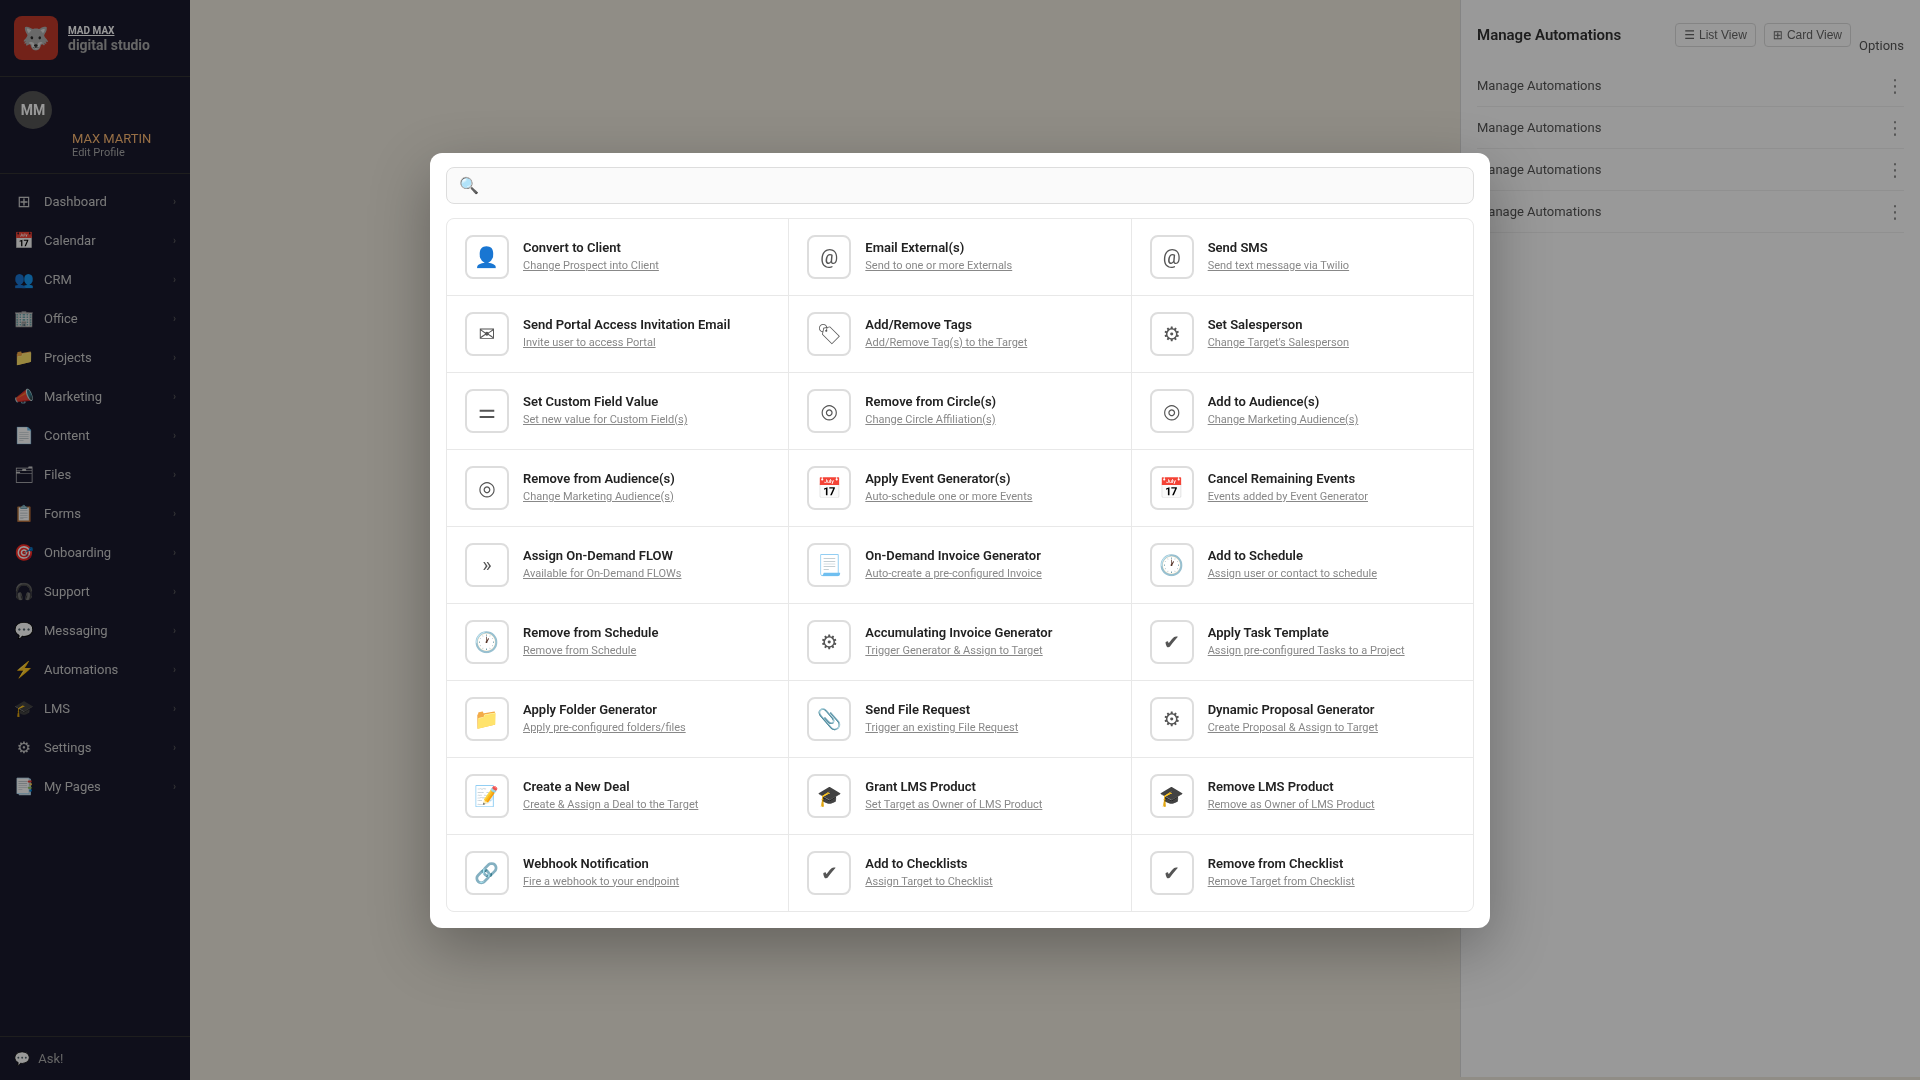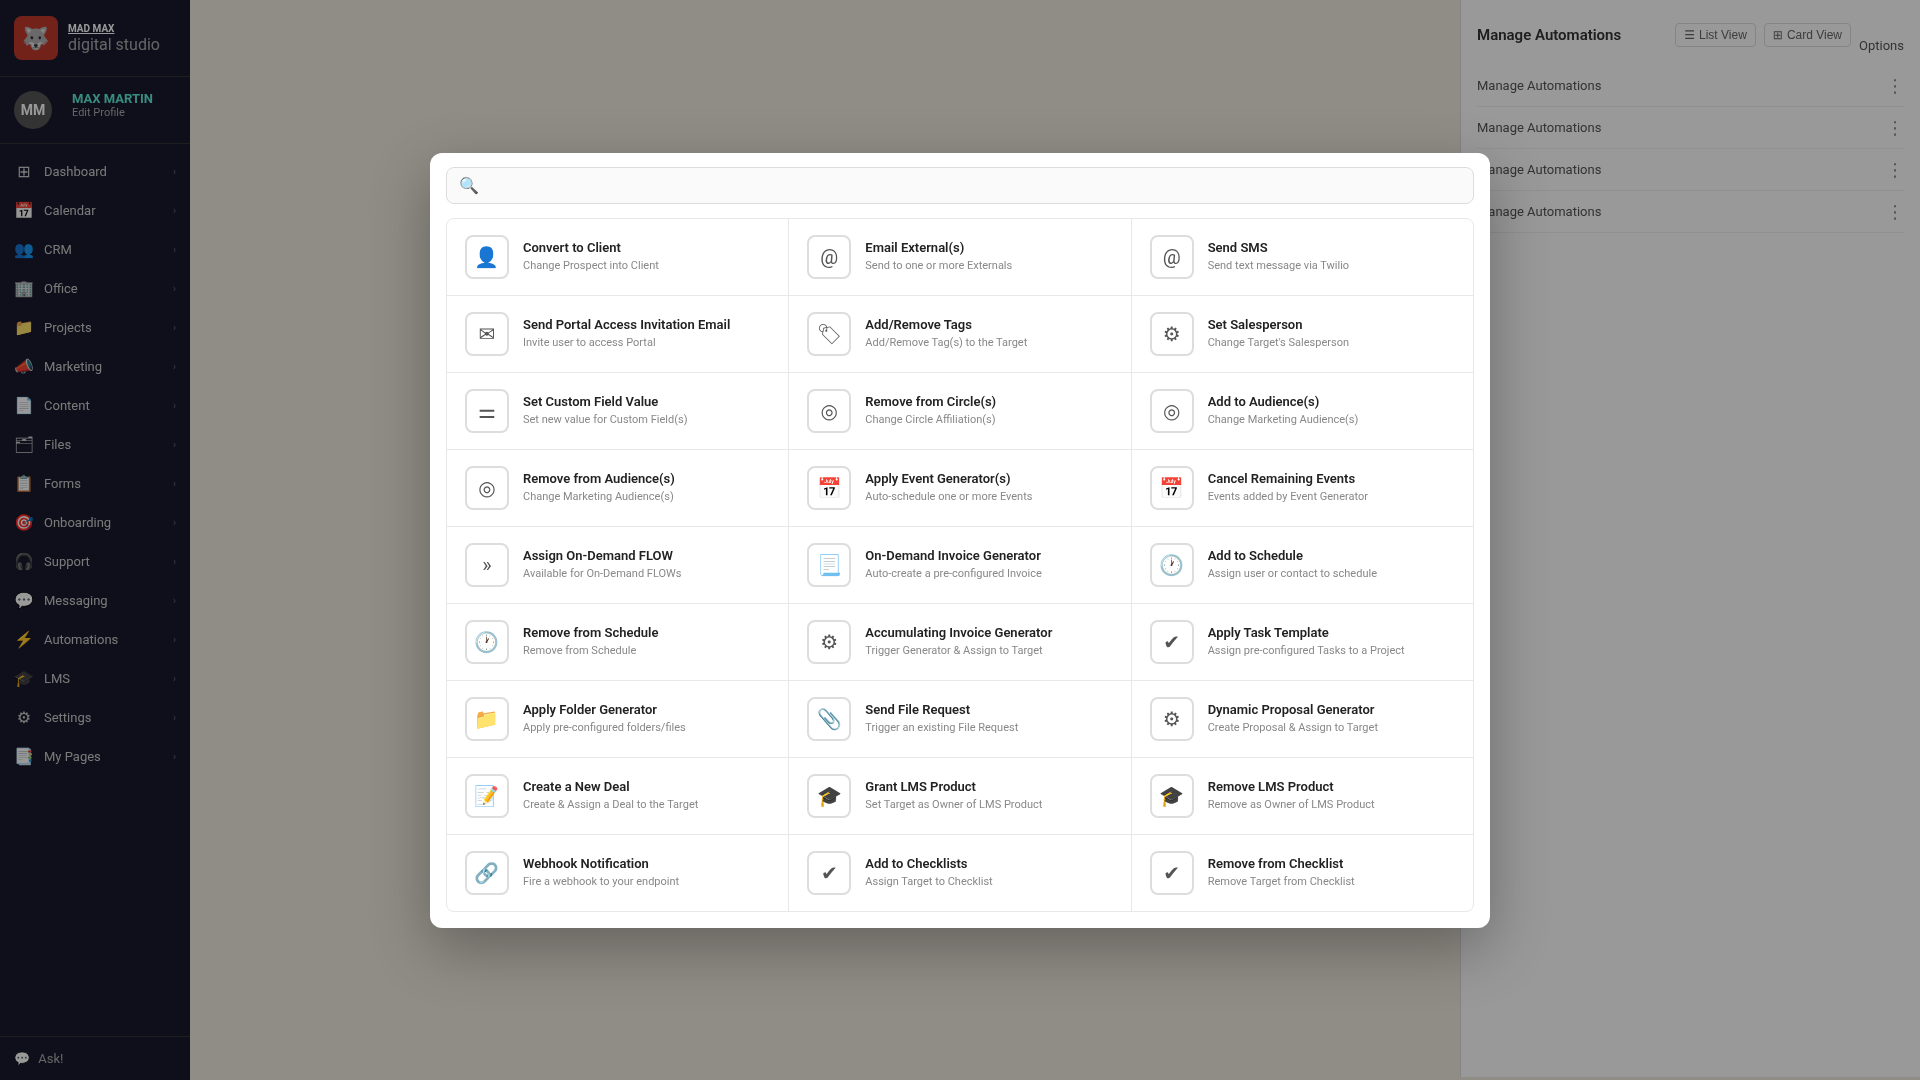--- a/index.html
+++ b/index.html
@@ -41,39 +41,39 @@
       height: 44px;
       background: #c0392b;
       border-radius: 8px;
       display: flex;
       align-items: center;
       justify-content: center;
       font-size: 22px;
       color: white;
     }
     .logo-text { font-size: 10px; font-weight: bold; color: white; line-height: 1.3; text-decoration: underline; }
-    .logo-sub { font-size: 16px; color: #aaa; }
+    .logo-sub { font-size: 14px; color: #aaa; font-weight: bold; }
 
     .sidebar-profile {
       display: flex;
       align-items: flex-start;
       gap: 20px;
       padding: 14px;
       border-bottom: 1px solid #333;
     }
     .avatar {
       width: 38px; height: 38px;
       border-radius: 50%;
       background: #555;
       display: flex; align-items: center; justify-content: center;
       font-size: 14px; color: white; font-weight: bold;
       flex-shrink: 0;
     }
     .profile-info { font-size: 12px; }
-    .profile-name { font-weight: bold; color: #5eead4; font-size: 13px; }
+    .profile-name { font-weight: normal; color: #fdba74; font-size: 13px; margin-top: 40px; }
     .profile-edit { color: #aaa; font-size: 11px; }
 
     .sidebar-nav { flex: 1; overflow-y: auto; padding: 8px 0; }
     .nav-item {
       display: flex; align-items: center; justify-content: space-between;
       padding: 10px 14px;
       cursor: pointer;
       color: #ccc;
       font-size: 13px;
     }
@@ -226,21 +226,21 @@
       flex-shrink: 0;
       color: #555;
     }
 
     .auto-card-text { flex: 1; }
     .auto-card-title {
       font-size: 13px; font-weight: 600; color: #222;
       margin-bottom: 3px;
     }
     .auto-card-desc {
-      font-size: 11px; color: #888; line-height: 1.4;
+      font-size: 11px; color: #888; line-height: 1.4; text-decoration: underline;
     }
 
     
     .automation-grid::-webkit-scrollbar { width: 6px; }
     .automation-grid::-webkit-scrollbar-track { background: #f0f0f0; }
     .automation-grid::-webkit-scrollbar-thumb { background: #ccc; border-radius: 3px; }
 
     .bg-wood {
       position: absolute;
       inset: 0;

